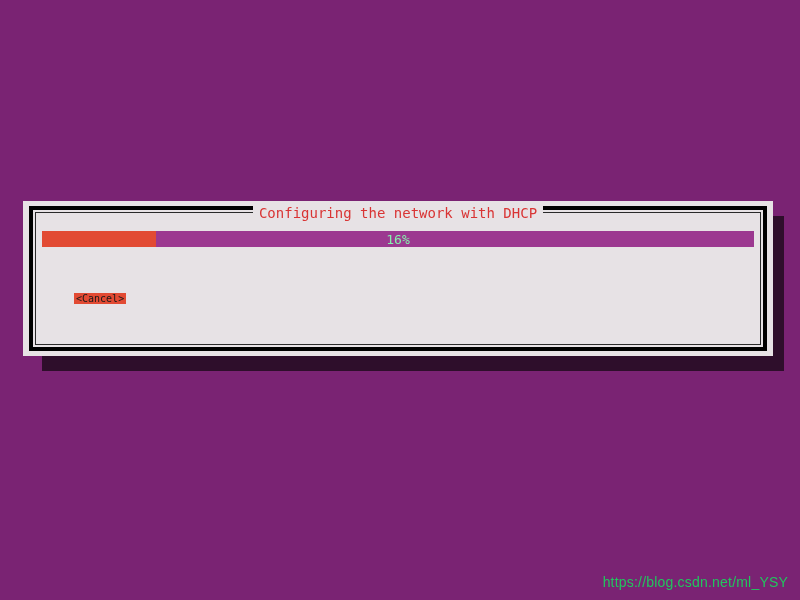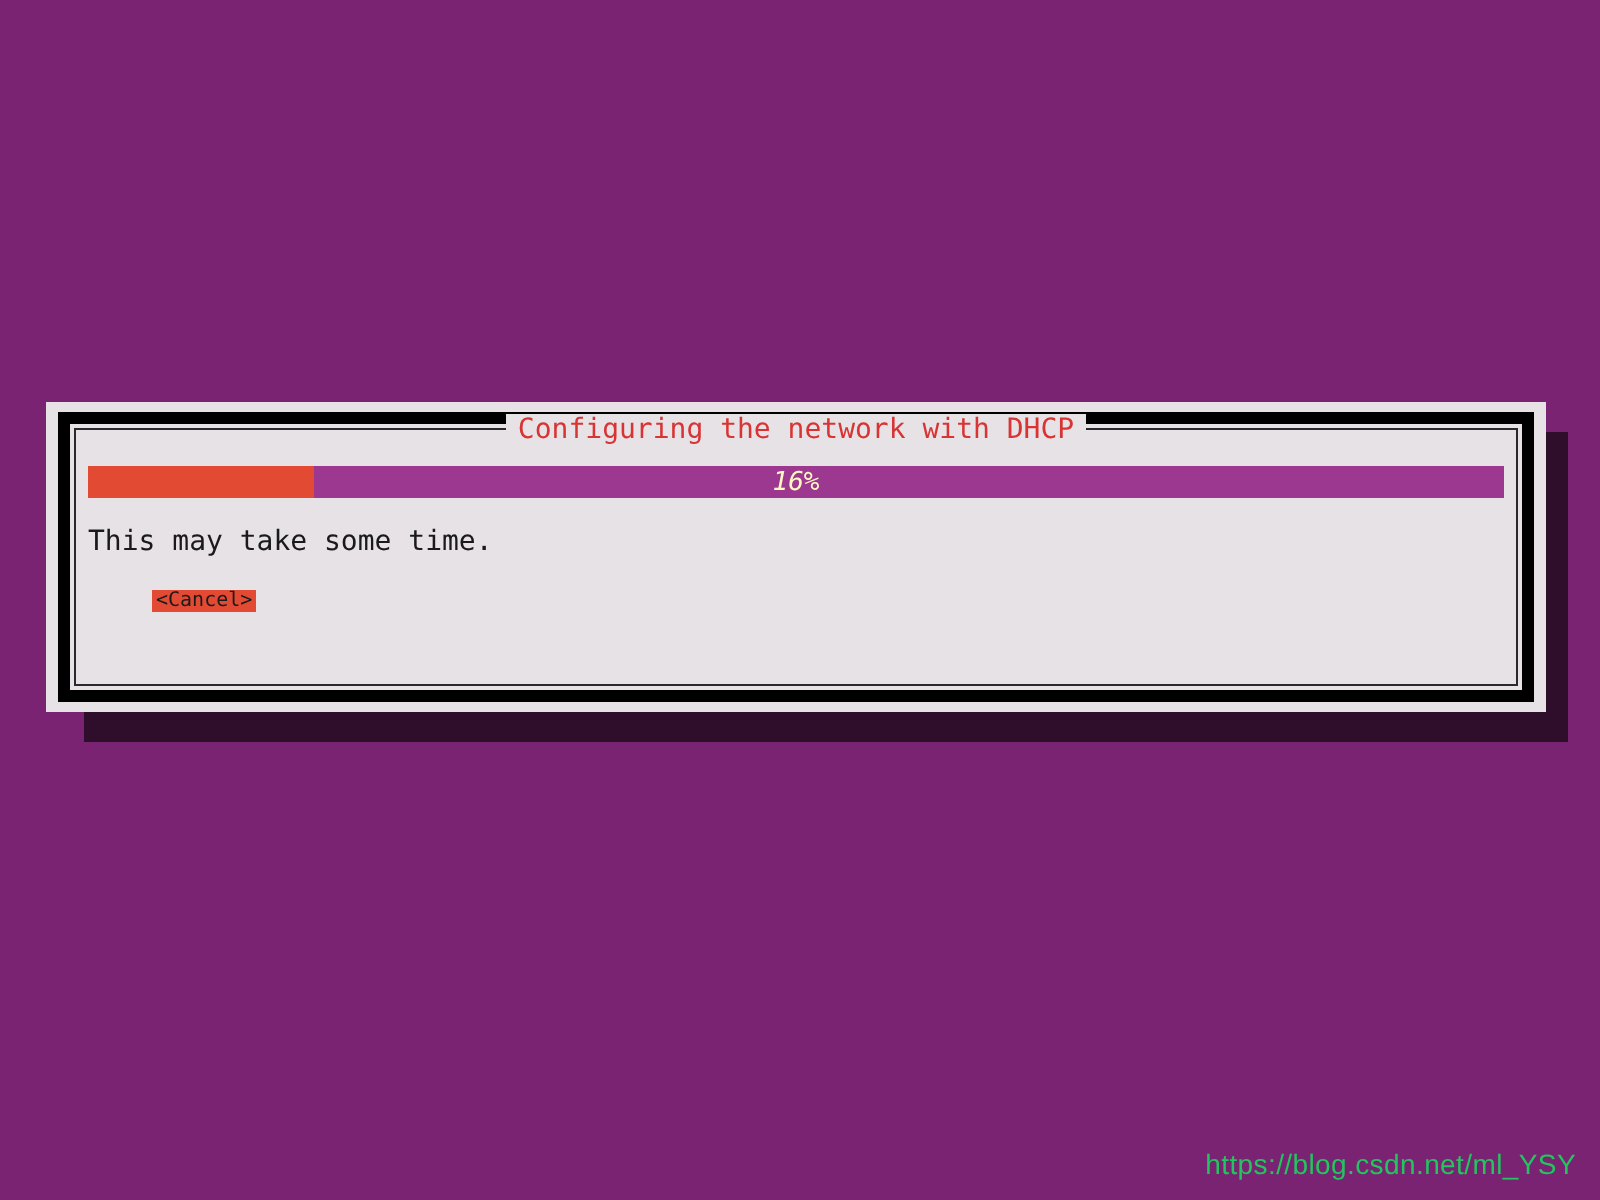--- a/index.html
+++ b/index.html
@@ -27,21 +27,21 @@
       width: 750px;
       height: 155px;
       background: #e7e2e5;
     }
     .dialog-inner {
       position: absolute;
       top: 5px;
       left: 6px;
       right: 6px;
       bottom: 5px;
-      border: 6px solid #000000;
+      border: 4px solid #000000;
     }
     .dialog-border {
       position: absolute;
       top: 2px;
       left: 2px;
       right: 2px;
       bottom: 2px;
       border: 1px solid #2a2a2a;
     }
     .title-wrap {
@@ -75,23 +75,22 @@
     }
     .progress-label {
       position: absolute;
       top: 0;
       left: 0;
       width: 100%;
       height: 100%;
       display: flex;
       align-items: center;
       justify-content: center;
-      color: #fef9c3;
+      color: #86efac;
       font-size: 13px;
-      font-style: italic;
     }
     .message {
       position: absolute;
       top: 48px;
       left: 6px;
       color: #1a1a1a;
       font-size: 14px;
     }
     .cancel-btn {
       position: absolute;
@@ -123,19 +122,18 @@
 <div class="dialog-outer">
   <div class="dialog-inner">
     <div class="dialog-border">
       <div class="title-wrap">
         <span class="title">Configuring the network with DHCP</span>
       </div>
       <div class="progress-bar">
         <div class="progress-fill" style="width:16%"></div>
         <div class="progress-label">16%</div>
       </div>
-      <div class="message">This may take some time.</div>
       <button class="cancel-btn">&lt;Cancel&gt;</button>
     </div>
   </div>
 </div>
 
 <div class="watermark">https://blog.csdn.net/ml_YSY</div>
 
 </body></html>

